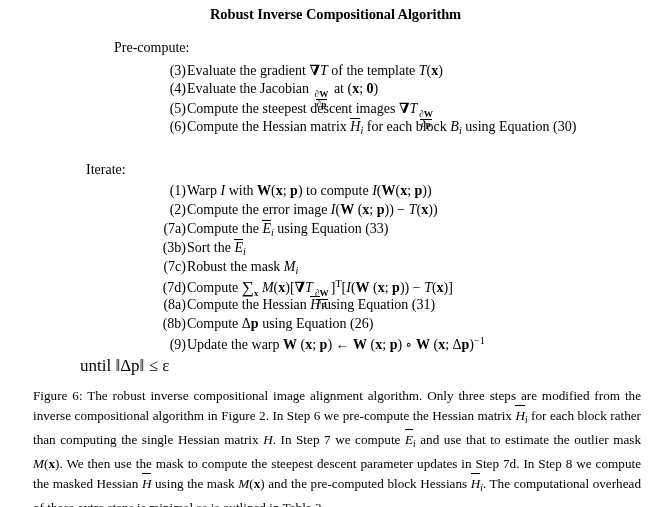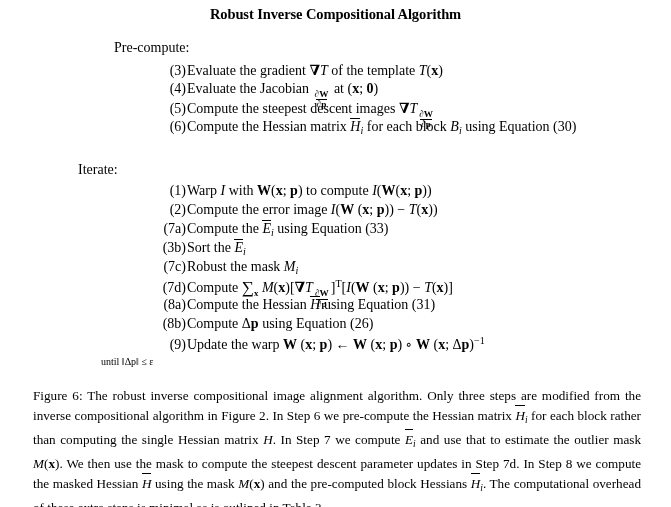--- a/index.html
+++ b/index.html
@@ -34,27 +34,27 @@
     letter-spacing: -0.1px;
   }
 
   
   .section-label {
     position: absolute;
     font-size: 14px;
     left: 78px;
   }
   #precompute-label { top: 40px; margin-left: 36px; }
-  #iterate-label    { top: 162px; }
+  #iterate-label    { top: 162px; margin-left: 8px; }
 
   .until-line {
     position: absolute;
-    left: 101px;
+    left: 80px;
     top: 356px;
-    font-size: 10px;
+    font-size: 17px;
     white-space: nowrap;
   }
 
   
   .step-list {
     position: absolute;
     left: 150px;
   }
   #precompute-steps { top: 62px; }
   #iterate-steps    { top: 183px; }

